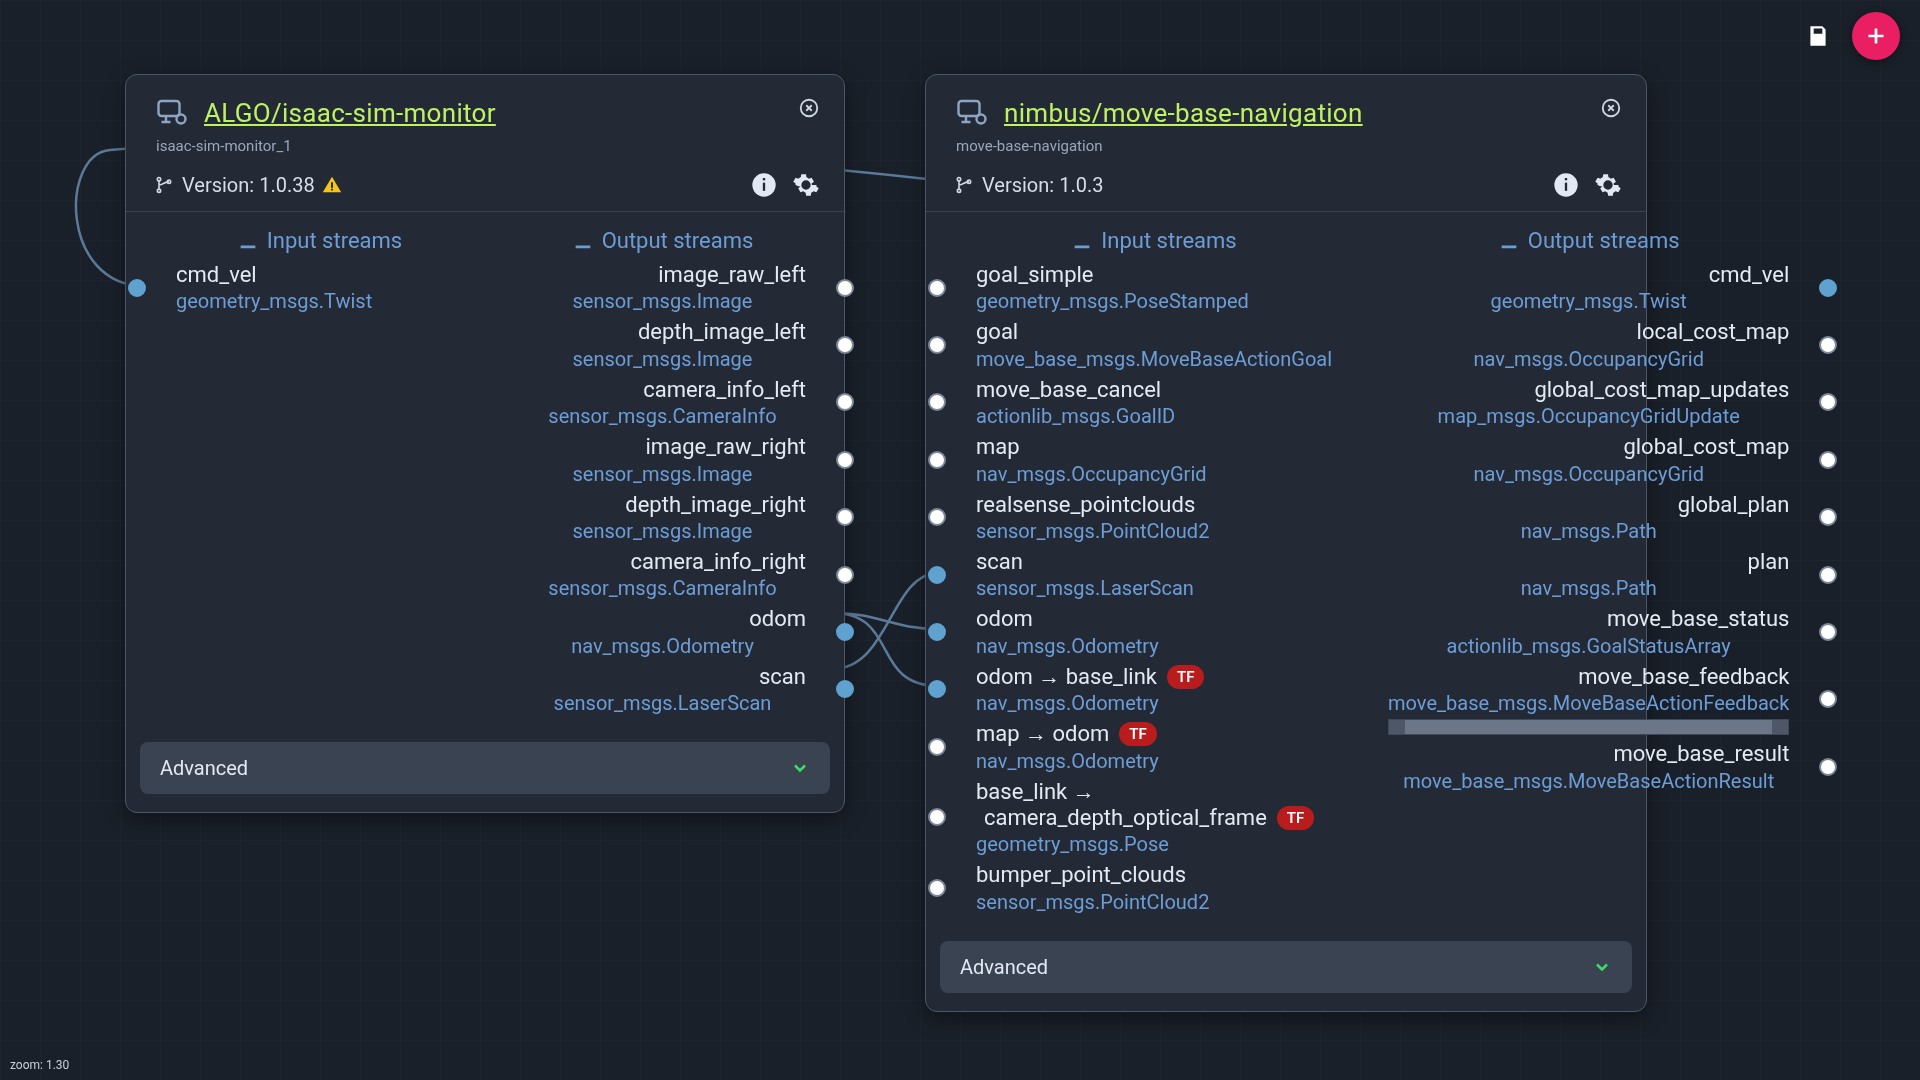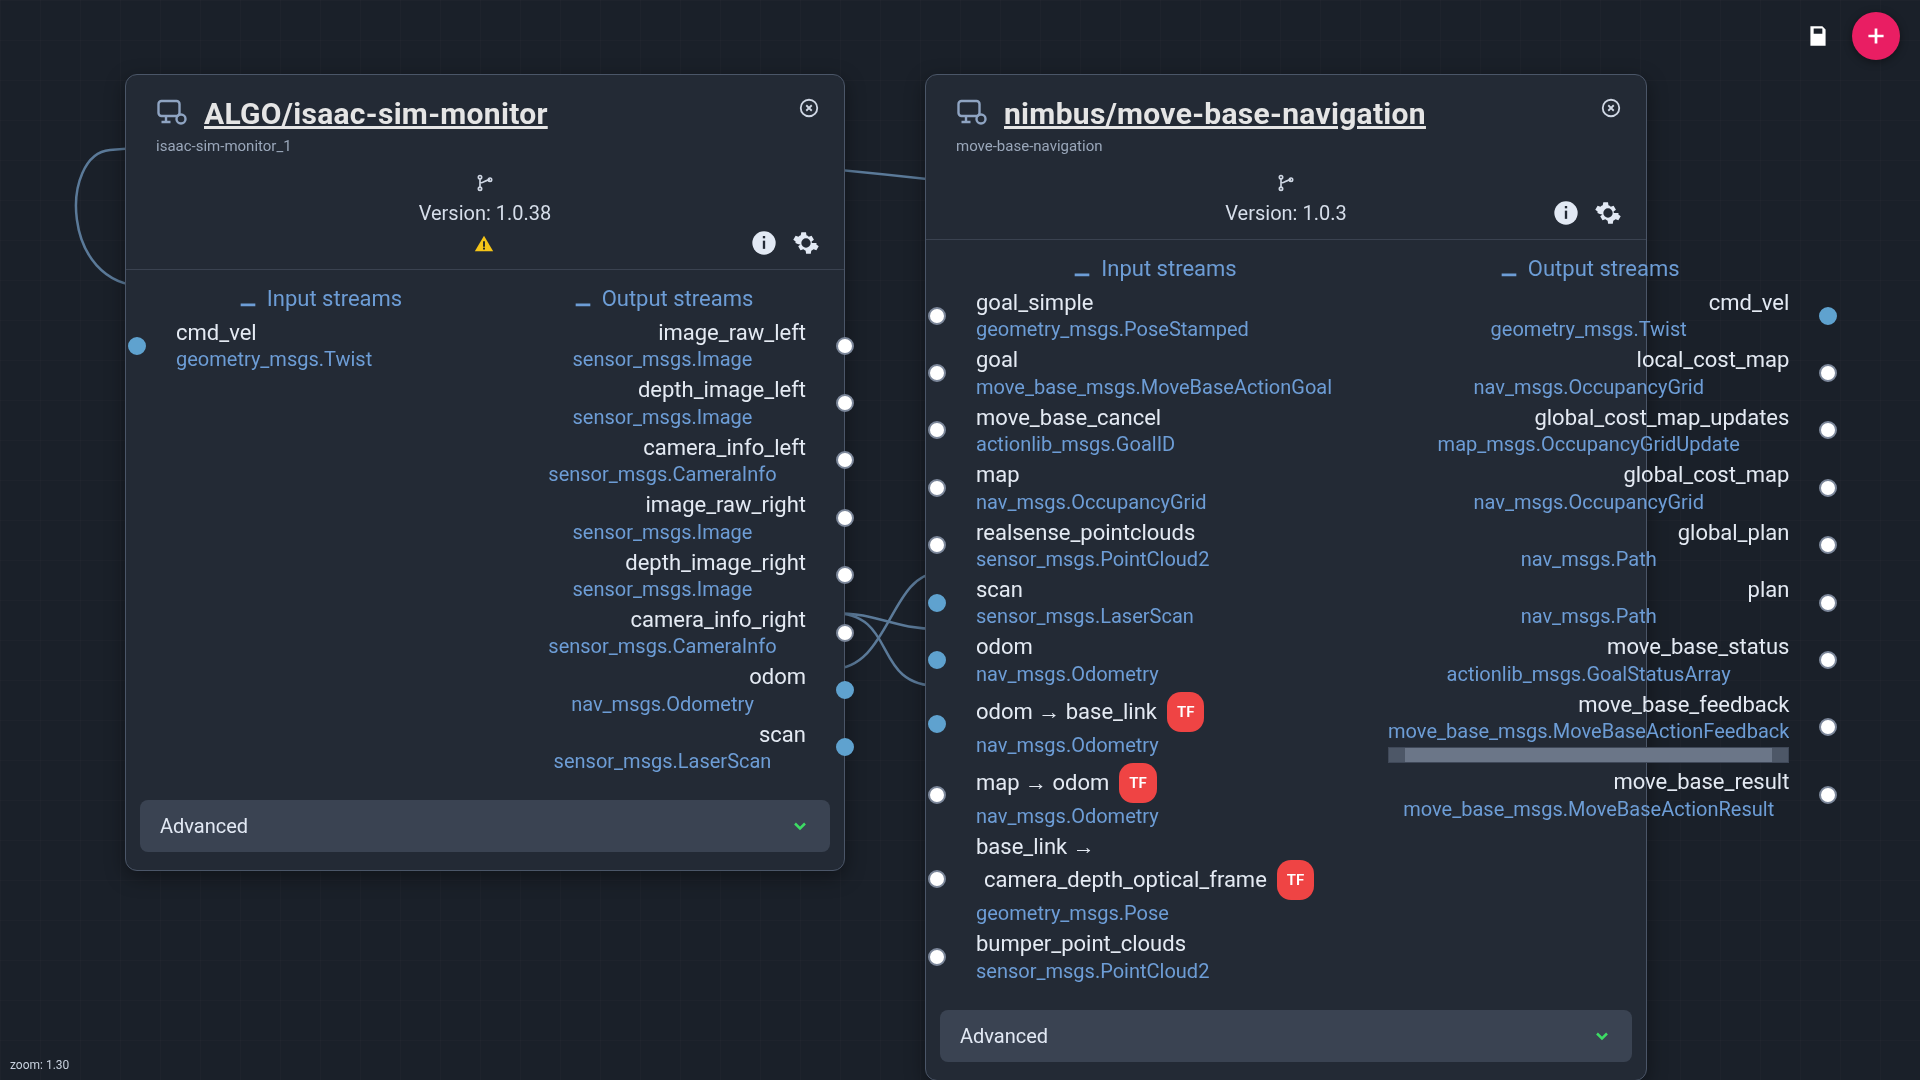--- a/index.html
+++ b/index.html
@@ -49,24 +49,24 @@
   .node-left  { left: 125px; top: 74px;  width: 720px; }
   .node-right { left: 925px; top: 74px;  width: 722px; }
 
   .hdr {
     padding: 20px 28px 14px 28px;
     border-bottom: 1px solid #3a4250;
     position: relative;
   }
   .title-row { display:flex; align-items:center; gap:14px; }
   .node-icon { width:36px; height:36px; color:#8fa4c2; flex:none; }
-  .title { font-size: 30px; text-decoration: underline; color:#e5e5e5; letter-spacing: .3px; font-weight: bold; }
+  .title { font-size: 26px; text-decoration: underline; color:#bef264; letter-spacing: .3px; }
   .subtitle { font-size: 15px; color:#9aa7ba; margin-top:6px; margin-left:2px; }
   .close { position:absolute; top:22px; right:24px; width:22px; height:22px; color:#cfd7e4; cursor:pointer; }
-  .version-row { display:flex; align-items:center; gap:8px; margin-top:18px;flex-direction:column; }
+  .version-row { display:flex; align-items:center; gap:8px; margin-top:18px; }
   .branch-icon { width:20px; height:20px; color:#cfd7e4; }
   .version-text { font-size: 20px; }
   .warn { width:22px; height:22px; margin-left:-2px; }
   .hdr-actions { position:absolute; right:24px; bottom:12px; display:flex; gap:14px; }
   .info-btn, .gear-btn { width:28px; height:28px; color:#e2e9f4; cursor:pointer; }
 
   .body { display:flex; padding: 10px 14px 14px 26px; gap: 8px; }
   .col { flex:1; display:flex; flex-direction:column; }
   .col-head { display:flex; gap:8px; align-items:center; justify-content:center; font-size:22px; color:#6d9dd6; padding:6px 0 6px 0; }
   .col-head svg { width:22px; height:22px; }
@@ -81,22 +81,22 @@
     position:absolute; width:18px; height:18px; border-radius:50%;
     background:#fff; border:2px solid #7c879a; top:50%; transform: translateY(-50%);
     cursor:pointer;
   }
   .port.connected { background:#5fa2cf; border-color:#5fa2cf; }
   .col-in .port  { left:-24px; }
   .col-out .port { right:-24px; }
 
   .tf-badge {
     display:inline-flex; align-items:center; justify-content:center;
-    background:#ef4444; color:#fff; font-size:15px; font-weight:600;
-    border-radius:14px; padding:2px 10px; height:40px;
+    background:#b91c1c; color:#fff; font-size:15px; font-weight:600;
+    border-radius:14px; padding:2px 10px; height:24px;
   }
 
   .adv {
     margin: 10px 14px 18px 14px;
     background:#3a4352; border-radius:8px;
     padding:14px 20px; display:flex; justify-content:space-between; align-items:center;
     font-size:20px; color:#e2e9f4; cursor:pointer;gap:44px;
   }
   .chev { width:20px; height:20px; color:#3ddc64; }
 

